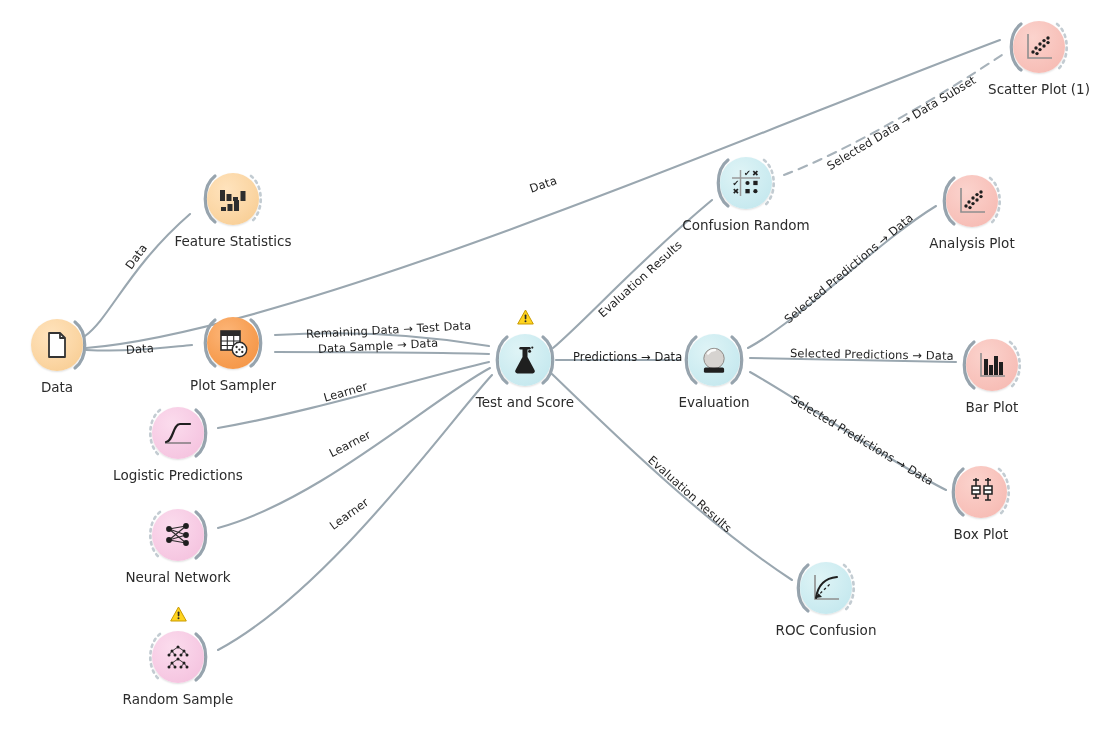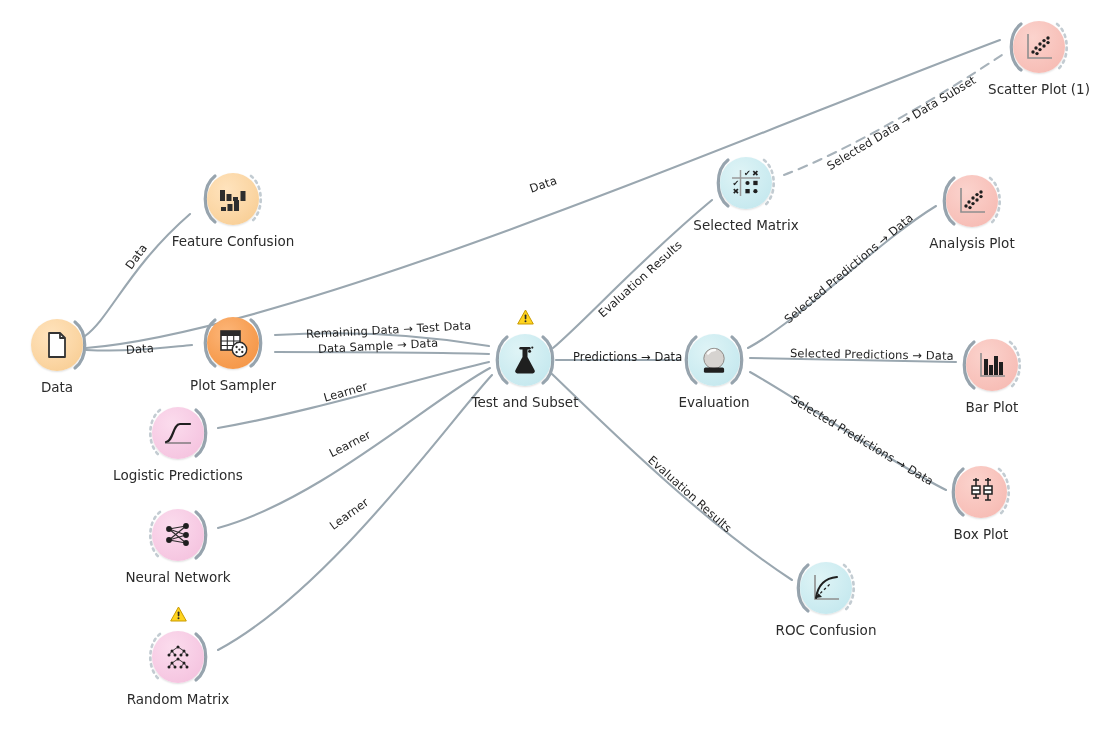--- a/index.html
+++ b/index.html
@@ -107,21 +107,21 @@
           <svg width="30" height="28" viewBox="0 0 30 28">
             <rect x="2" y="5" width="5" height="11" fill="#2e2e2e"></rect>
             <rect x="8.5" y="9" width="5" height="7" fill="#2e2e2e"></rect>
             <rect x="15" y="12" width="5" height="4" fill="#2e2e2e"></rect>
             <rect x="3" y="22" width="5" height="4" fill="#2e2e2e"></rect>
             <rect x="9.5" y="19" width="5" height="7" fill="#2e2e2e"></rect>
             <rect x="16" y="15" width="5" height="11" fill="#2e2e2e"></rect>
             <rect x="22.5" y="6" width="5" height="10" fill="#2e2e2e"></rect>
           </svg>
         </div>
-        <div class="caption">Feature Confusion</div>
+        <div class="caption">Feature Statistics</div>
       </div>
       <div class="node" style="left: 233px; top: 343px;">
         <div class="anch left"><svg width="26" height="52" viewBox="0 0 26 52">
       <path d="M22 3 C9 13 9 39 22 49" fill="none" stroke="#97a4ae" stroke-width="3.2" stroke-linecap="round"></path>
           </svg></div>
         <div class="anch right"><svg width="26" height="52" viewBox="0 0 26 52">
       <path d="M4 3 C17 13 17 39 4 49" fill="none" stroke="#97a4ae" stroke-width="3.2" stroke-linecap="round"></path>
           </svg></div>
         <div class="disc p-orange-d">
           <svg width="30" height="30" viewBox="0 0 30 30">
@@ -210,21 +210,21 @@
               <circle cx="18" cy="24" r="1.5"></circle>
               <circle cx="24" cy="24" r="1.5"></circle>
             </g>
           </svg>
         </div>
         <div class="warn"><svg width="17" height="16" viewBox="0 0 17 16">
             <path d="M8.5 1 L16.3 15 H0.7 Z" fill="#ffd41f" stroke="#c99a00" stroke-width="1" stroke-linejoin="round"></path>
             <rect x="7.7" y="5.4" width="1.7" height="5" rx=".8" fill="#2b2b2b"></rect>
             <circle cx="8.5" cy="12.3" r="1" fill="#2b2b2b"></circle>
           </svg></div>
-        <div class="caption">Random Matrix</div>
+        <div class="caption">Random Sample</div>
       </div>
       <div class="node" style="left: 525px; top: 360px;">
         <div class="anch left"><svg width="26" height="52" viewBox="0 0 26 52">
       <path d="M22 3 C9 13 9 39 22 49" fill="none" stroke="#97a4ae" stroke-width="3.2" stroke-linecap="round"></path>
           </svg></div>
         <div class="anch right"><svg width="26" height="52" viewBox="0 0 26 52">
       <path d="M4 3 C17 13 17 39 4 49" fill="none" stroke="#97a4ae" stroke-width="3.2" stroke-linecap="round"></path>
           </svg></div>
         <div class="disc p-cyan">
           <svg width="28" height="30" viewBox="0 0 28 30">
@@ -232,21 +232,21 @@
             <path d="M9.5 3.2 h9" stroke="#1f1f1f" stroke-width="2.4" stroke-linecap="round"></path>
             <circle cx="18.6" cy="6.2" r="1.5" fill="#1f1f1f"></circle>
             <circle cx="21.3" cy="2.6" r="1.1" fill="#1f1f1f"></circle>
           </svg>
         </div>
         <div class="warn"><svg width="17" height="16" viewBox="0 0 17 16">
             <path d="M8.5 1 L16.3 15 H0.7 Z" fill="#ffd41f" stroke="#c99a00" stroke-width="1" stroke-linejoin="round"></path>
             <rect x="7.7" y="5.4" width="1.7" height="5" rx=".8" fill="#2b2b2b"></rect>
             <circle cx="8.5" cy="12.3" r="1" fill="#2b2b2b"></circle>
           </svg></div>
-        <div class="caption">Test and Subset</div>
+        <div class="caption">Test and Score</div>
       </div>
       <div class="node" style="left: 714px; top: 360px;">
         <div class="anch left"><svg width="26" height="52" viewBox="0 0 26 52">
       <path d="M22 3 C9 13 9 39 22 49" fill="none" stroke="#97a4ae" stroke-width="3.2" stroke-linecap="round"></path>
           </svg></div>
         <div class="anch right"><svg width="26" height="52" viewBox="0 0 26 52">
       <path d="M4 3 C17 13 17 39 4 49" fill="none" stroke="#97a4ae" stroke-width="3.2" stroke-linecap="round"></path>
           </svg></div>
         <div class="disc p-cyan">
           <svg width="30" height="30" viewBox="0 0 30 30">
@@ -270,21 +270,21 @@
             <text x="13" y="7" font-size="8" fill="#1f1f1f" font-family="DejaVu Sans">✔</text>
             <text x="21" y="7" font-size="8" fill="#1f1f1f" font-family="DejaVu Sans">✖</text>
             <text x="1.5" y="17" font-size="8" fill="#1f1f1f" font-family="DejaVu Sans">✔</text>
             <text x="1.5" y="25" font-size="8" fill="#1f1f1f" font-family="DejaVu Sans">✖</text>
             <circle cx="16.5" cy="14" r="2.1" fill="#1f1f1f"></circle>
             <rect x="22.3" y="11.8" width="4.3" height="4.3" fill="#1f1f1f"></rect>
             <rect x="14.4" y="20" width="4.3" height="4.3" fill="#1f1f1f"></rect>
             <circle cx="24.4" cy="22.2" r="2.1" fill="#1f1f1f"></circle>
           </svg>
         </div>
-        <div class="caption">Selected Matrix</div>
+        <div class="caption">Confusion Random</div>
       </div>
       <div class="node" style="left: 826px; top: 588px;">
         <div class="anch left"><svg width="26" height="52" viewBox="0 0 26 52">
       <path d="M22 3 C9 13 9 39 22 49" fill="none" stroke="#97a4ae" stroke-width="3.2" stroke-linecap="round"></path>
           </svg></div>
         <div class="anch right"><svg width="26" height="52" viewBox="0 0 26 52">
       <path d="M4 3 C17 13 17 39 4 49" fill="none" stroke="#c3ccd2" stroke-width="2.6" stroke-linecap="round" stroke-dasharray="2.4 4.2"></path>
           </svg></div>
         <div class="disc p-cyan">
           <svg width="30" height="30" viewBox="0 0 30 30">

